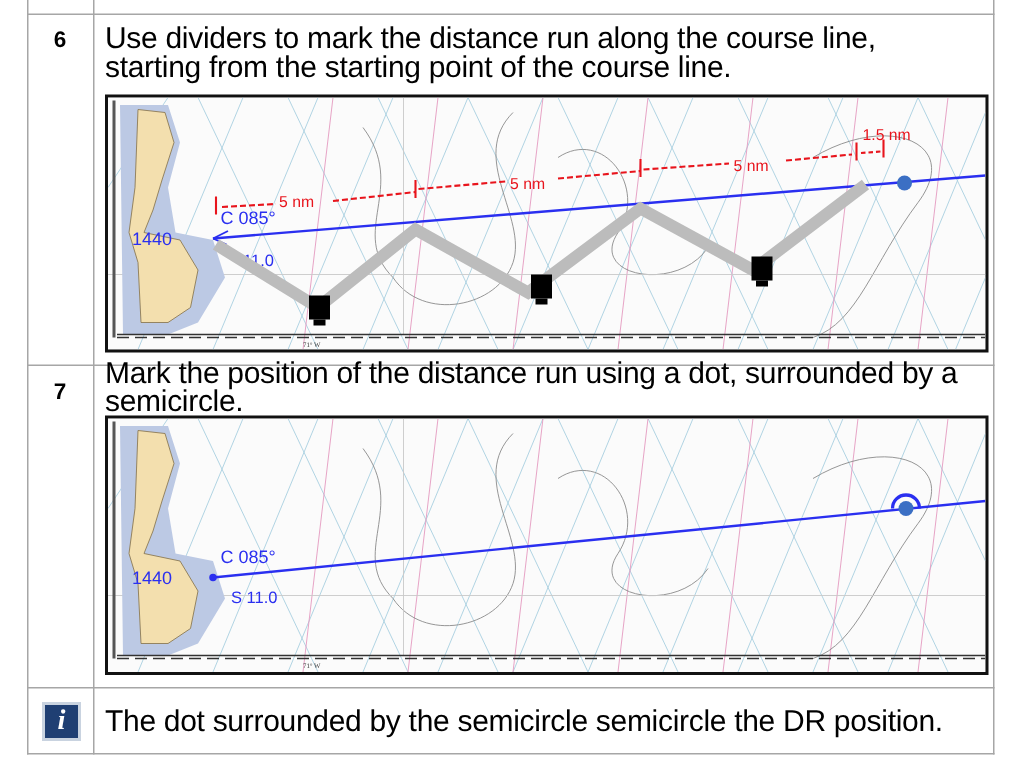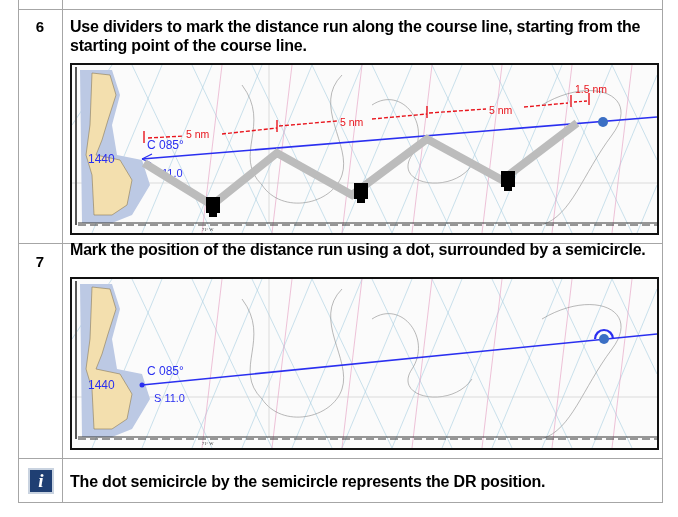--- a/index.html
+++ b/index.html
@@ -3,21 +3,21 @@
 <meta charset="utf-8">
 <style>
   html, body { margin: 0; padding: 0; background: #ffffff; }
   body { width: 678px; height: 517px; position: relative; overflow: hidden;
          font-family: "Liberation Sans", sans-serif; color: #000; }
   .tbl { position: absolute; left: 18px; top: 0; width: 645px; height: 503px;
          border-left: 1px solid #a6a6a6; border-right: 1px solid #a6a6a6; border-bottom: 1px solid #a6a6a6; box-sizing: border-box; }
   .vdiv { position: absolute; left: 62px; top: 0; width: 1px; height: 503px; background: #a6a6a6; }
   .hline { position: absolute; left: 18px; width: 645px; height: 1px; background: #a6a6a6; }
   .stepnum { position: absolute; left: 18px; width: 44px; text-align: center; font-weight: bold; font-size: 15px; }
-  .steptext { position: absolute; left: 70px; width: 580px; font-size: 16px; line-height: 19px; letter-spacing: -0.2px; font-weight: bold; }
+  .steptext { position: absolute; left: 70px; width: 580px; font-size: 20px; line-height: 19px; letter-spacing: -0.2px; }
   .chart { position: absolute; left: 70px; width: 589px; border: 2px solid #111; box-sizing: border-box;
            box-shadow: inset 0 0 0 2px #fff, inset 0 0 0 3px #222; background: #fdfdfd; overflow: hidden; }
   .chart svg { display: block; }
   .info-icon { position: absolute; left: 28px; top: 468px; width: 26px; height: 26px;
                background: #1f3f73; border: 2px solid #c9d3e0; box-sizing: border-box;
                color: #fff; font-family: "Liberation Serif", serif; font-style: italic; font-weight: bold;
                font-size: 19px; text-align: center; line-height: 22px; }
 </style>
 </head>
 <body>
@@ -130,13 +130,13 @@
     <circle cx="70" cy="106" r="2.5" fill="#2a2ff0"></circle>
     <text x="16" y="110" font-size="12" fill="#2a2ff0" font-family="Liberation Sans, sans-serif">1440</text>
     <text x="75" y="96" font-size="12" fill="#2a2ff0" font-family="Liberation Sans, sans-serif">C 085°</text>
     <text x="82" y="123" font-size="11" fill="#2a2ff0" font-family="Liberation Sans, sans-serif">S 11.0</text>
     <path d="M523 60 A9 9 0 0 1 541 60" stroke="#2a2ff0" stroke-width="2.2" fill="none"></path>
     <circle cx="532" cy="60" r="5" fill="#3b6fc4"></circle>
   </svg>
 </div>
 
 <div class="info-icon">i</div>
-<div class="steptext" style="top:472px">The dot semicircle by the semicircle represents the DR position.</div>
+<div class="steptext" style="top:472px">The dot surrounded by the semicircle semicircle the DR position.</div>
 
 </body></html>

